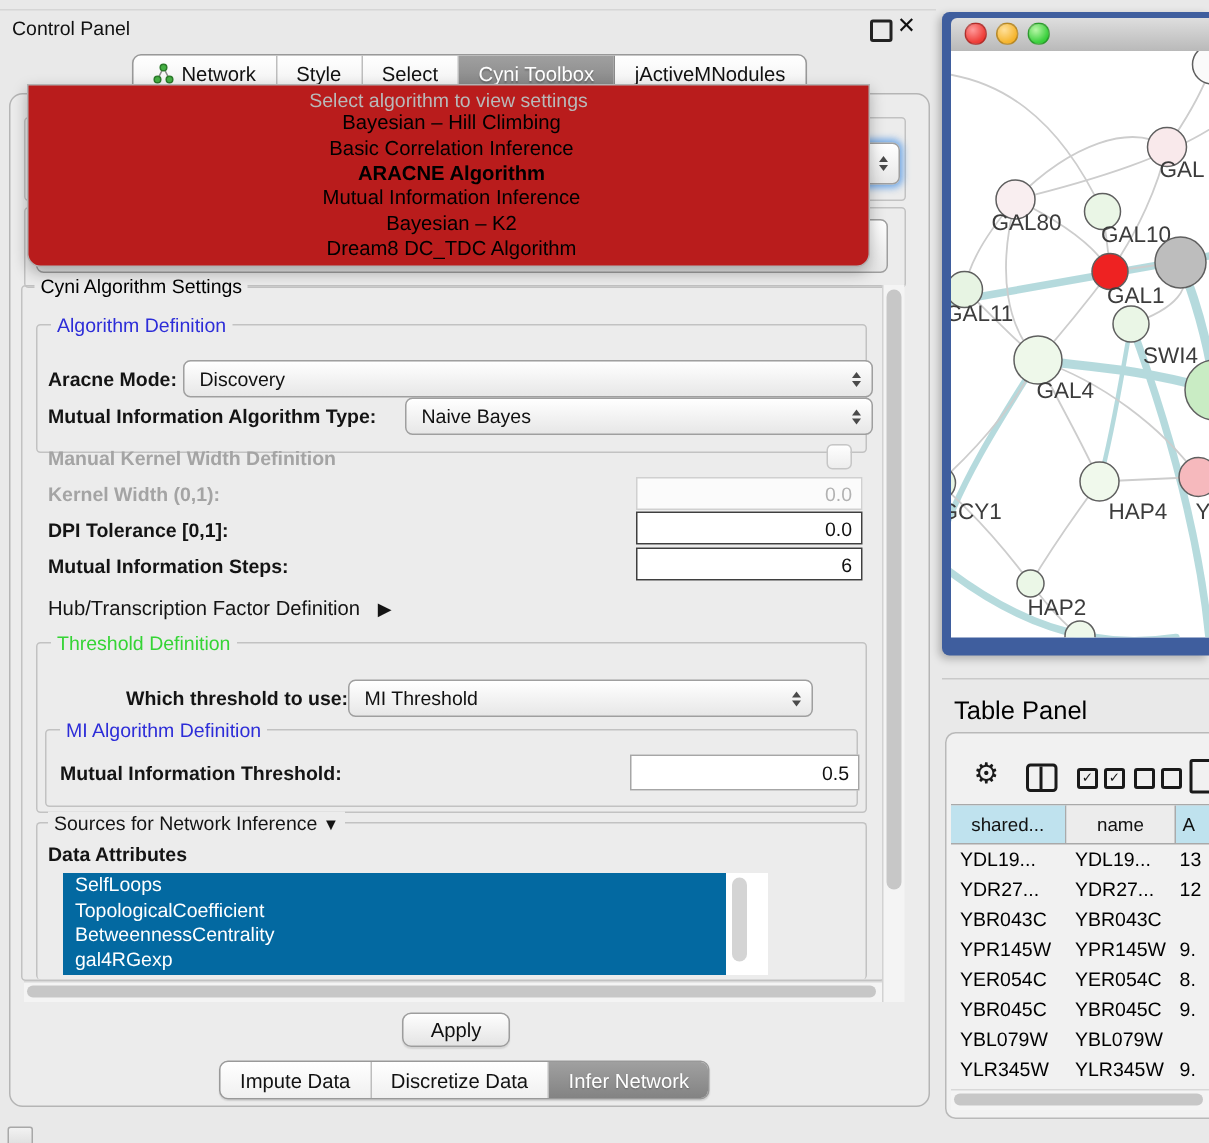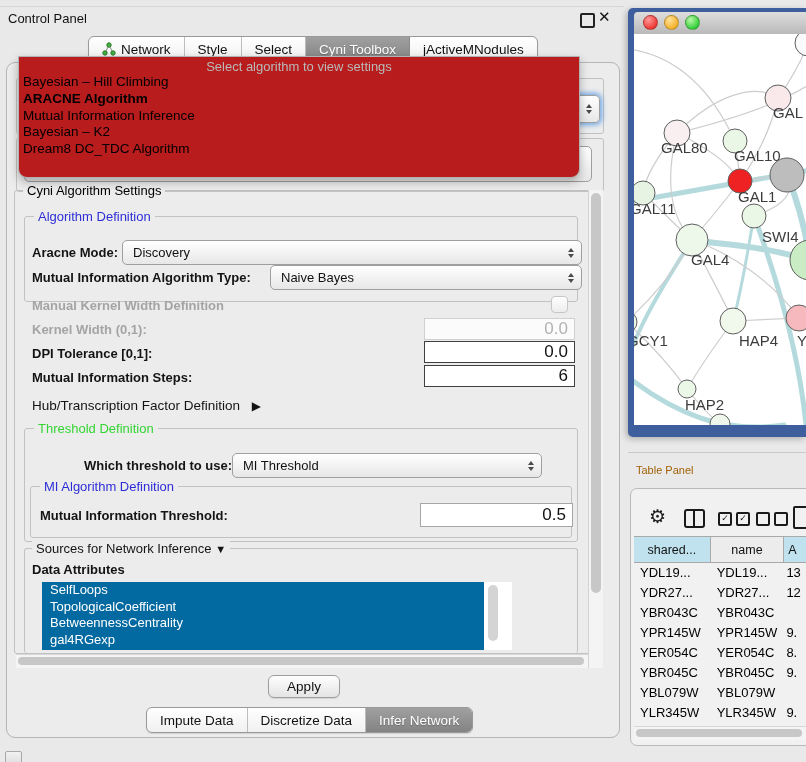--- a/index.html
+++ b/index.html
@@ -21,41 +21,41 @@
   .gtitle{position:absolute;top:-8px;font-size:13px;background:#ececec;padding:0 4px;white-space:nowrap;}
   .gtitle.blue{color:#2d2dd8;}
   .gtitle.green{color:#35d435;}
   .lbl{position:absolute;font-size:13px;font-weight:bold;color:#141414;white-space:nowrap;}
   .lbl.dis{color:#a4a4a4;}
   .lbl.plain{font-weight:normal;}
   .combo{position:absolute;display:flex;align-items:center;border:1px solid #9f9f9f;border-radius:5px;background:linear-gradient(#ffffff,#e7e7e7);font-size:13px;color:#111;padding-left:10px;box-shadow:inset 0 1px 0 rgba(255,255,255,.8);}
   .spin{position:absolute;right:7px;top:50%;transform:translateY(-50%);display:flex;flex-direction:column;gap:2px;}
   .tri-u{width:0;height:0;border-left:3.5px solid transparent;border-right:3.5px solid transparent;border-bottom:4.5px solid #4a4a4a;}
   .tri-d{width:0;height:0;border-left:3.5px solid transparent;border-right:3.5px solid transparent;border-top:4.5px solid #4a4a4a;}
-  .field{position:absolute;background:#fff;border:1px solid #a6a6a6;font-size:17px;color:#111;display:flex;align-items:center;justify-content:flex-end;padding-right:6px;}
+  .field{position:absolute;background:#fff;border:1px solid #a6a6a6;font-size:13px;color:#111;display:flex;align-items:center;justify-content:flex-end;padding-right:6px;}
   .field.strong{border:1.5px solid #3f3f3f;}
   .field.dis{background:#fbfbfb;border-color:#d0d0d0;color:#b2b2b2;}
   .popup{left:18px;top:56px;width:560px;height:120px;background:#b91c1c;border:1px solid #b2b2b2;border-radius:0 0 9px 9px;box-shadow:0 4px 10px rgba(0,0,0,.28);z-index:40;overflow:hidden;}
   .dd-prompt{text-align:center;color:#b9b9b9;font-size:13px;padding-top:2px;height:15px;}
-  .dd-item{font-size:13.5px;line-height:16.8px;padding-left:4px;color:#000;white-space:nowrap;}
+  .dd-item{font-size:13.5px;line-height:16.8px;padding-left:4px;color:#000;white-space:nowrap;text-align:center;}
   .checkbox{position:absolute;width:15px;height:15px;border:1px solid #c6c6c6;border-radius:4px;background:linear-gradient(#fefefe,#ededed);}
   .vscroll{position:absolute;background:#f4f4f4;border-left:1px solid #d2d2d2;}
   .hscroll{position:absolute;background:#f4f4f4;border-top:1px solid #d8d8d8;}
   .thumb{position:absolute;background:#c7c7c7;border-radius:5px;}
   .attr-list{position:absolute;background:#fff;overflow:hidden;}
   .attr-items{position:absolute;left:0;top:0;width:442px;height:100%;background:#0369a1;}
   .attr-item{color:#fff;font-size:13px;line-height:16.5px;padding-left:8px;white-space:nowrap;}
   .btn{position:absolute;display:flex;align-items:center;justify-content:center;border:1px solid #9d9d9d;border-radius:6px;background:linear-gradient(#fefefe,#e4e4e4);font-size:13.5px;color:#111;box-shadow:0 1px 1px rgba(0,0,0,.1);}
   
   .net-win{left:628px;top:8px;width:178px;height:429px;background:#3f5e9e;border-radius:5px 0 0 5px;box-shadow:-2px 2px 6px rgba(0,0,0,.25);}
   .net-titlebar{left:634px;top:12px;width:172px;height:22px;background:linear-gradient(#dedede,#b9b9b9);border-radius:4px 0 0 0;border-bottom:1px solid #9a9a9a;}
   .light{position:absolute;top:15px;width:13px;height:13px;border-radius:50%;border:1px solid rgba(0,0,0,.25);}
   .net-canvas{left:634px;top:34px;width:172px;height:391px;background:#fff;overflow:hidden;}
   
-  .tp-title{left:636px;top:464px;font-size:11px;color:#a16207;}
+  .tp-title{left:636px;top:464px;font-size:17px;color:#000000;}
   .tp-divider{left:628px;top:452px;width:178px;height:1px;background:#c9c9c9;}
   .tp-box{left:630px;top:488px;width:180px;height:256px;background:#f1f1f1;border:1px solid #b9b9b9;border-radius:7px 0 0 7px;}
   .gear{font-size:19px;color:#1a1a1a;line-height:19px;}
   .colicon{width:17px;height:15px;border:2.5px solid #1a1a1a;border-radius:3px;position:relative;}
   .colicon::after{content:"";position:absolute;left:6.5px;top:0;width:2.5px;height:100%;background:#1a1a1a;}
   .cb{width:10px;height:10px;border:2px solid #1a1a1a;border-radius:2px;font-size:9px;font-weight:bold;color:#1a1a1a;line-height:9px;text-align:center;}
   .fileicon{width:14px;height:19px;border:2.5px solid #1a1a1a;border-radius:2px;}
   .thead{position:absolute;display:flex;font-size:12.5px;color:#111;height:25px;border-top:1px solid #a9a9a9;border-bottom:1px solid #a9a9a9;}
   .th{display:flex;align-items:center;justify-content:center;border-right:1px solid #aaa;background:#ececec;height:100%;box-sizing:border-box;}
   .th.hl{background:#bfe2ee;}
@@ -114,20 +114,21 @@
   </div>
   <div class="abs group" style="left:16px;top:138px;width:586px;height:52px;"></div>
   <div class="abs combo" style="left:24px;top:146px;width:556px;height:34px;color:#a6a6a6;font-size:14px;">
     <span>gal-filtered.sif default node</span>
   </div>
 
   <div class="abs popup">
     <div class="dd-prompt">Select algorithm to view settings</div>
     <div id="algo-items">
         <div class="dd-item">Bayesian – Hill Climbing</div>
+        <div class="dd-item">Basic Correlation Inference</div>
         <div class="dd-item b">ARACNE Algorithm</div>
         <div class="dd-item">Mutual Information Inference</div>
         <div class="dd-item">Bayesian – K2</div>
         <div class="dd-item">Dream8 DC_TDC Algorithm</div>
       </div>
   </div>
 
   <div class="abs group" style="left:14px;top:190px;width:574px;height:462px;">
     <span class="gtitle" style="left:8px;">Cyni Algorithm Settings</span>
   </div>

